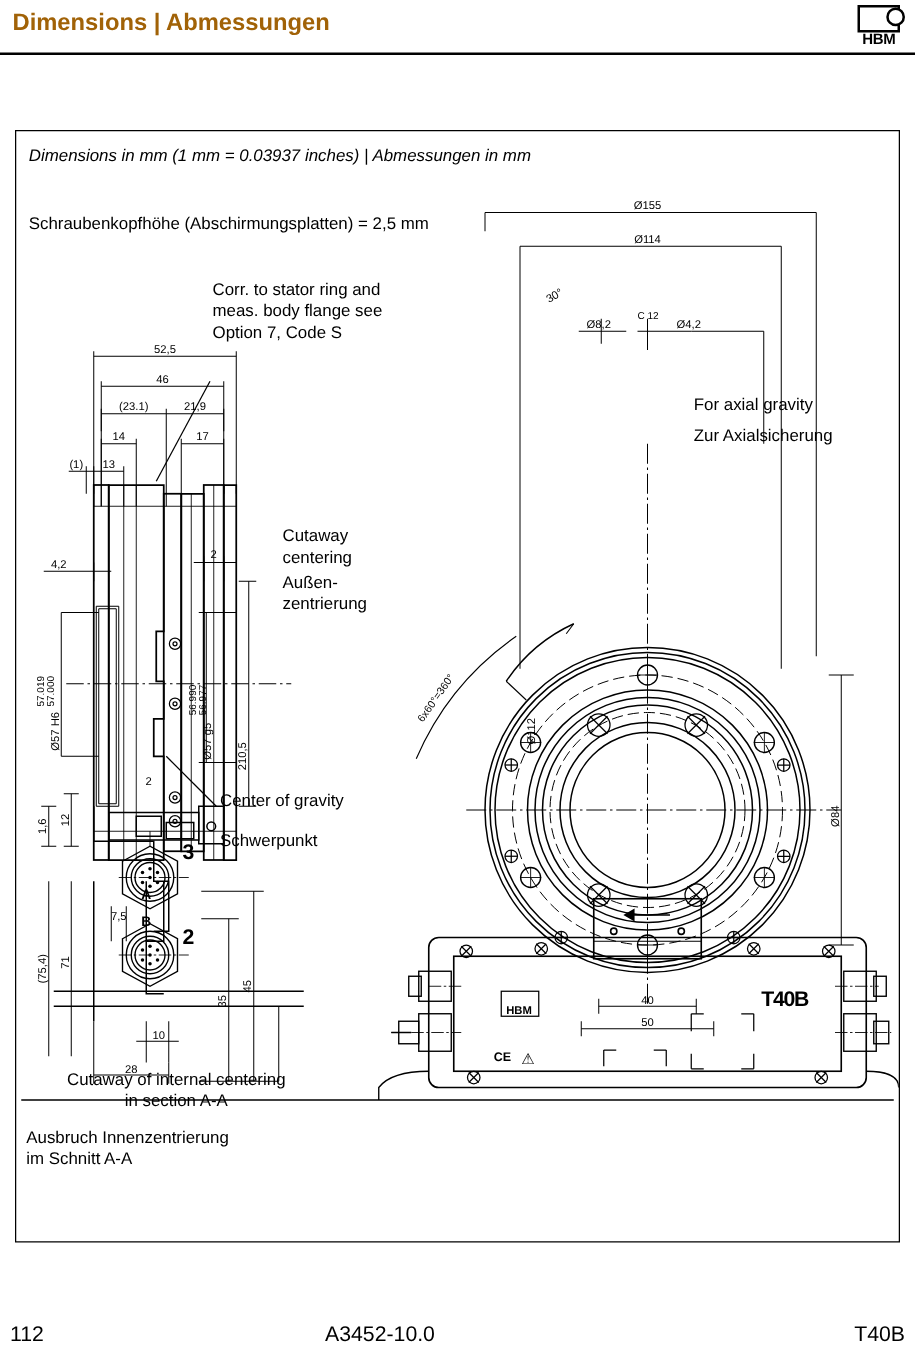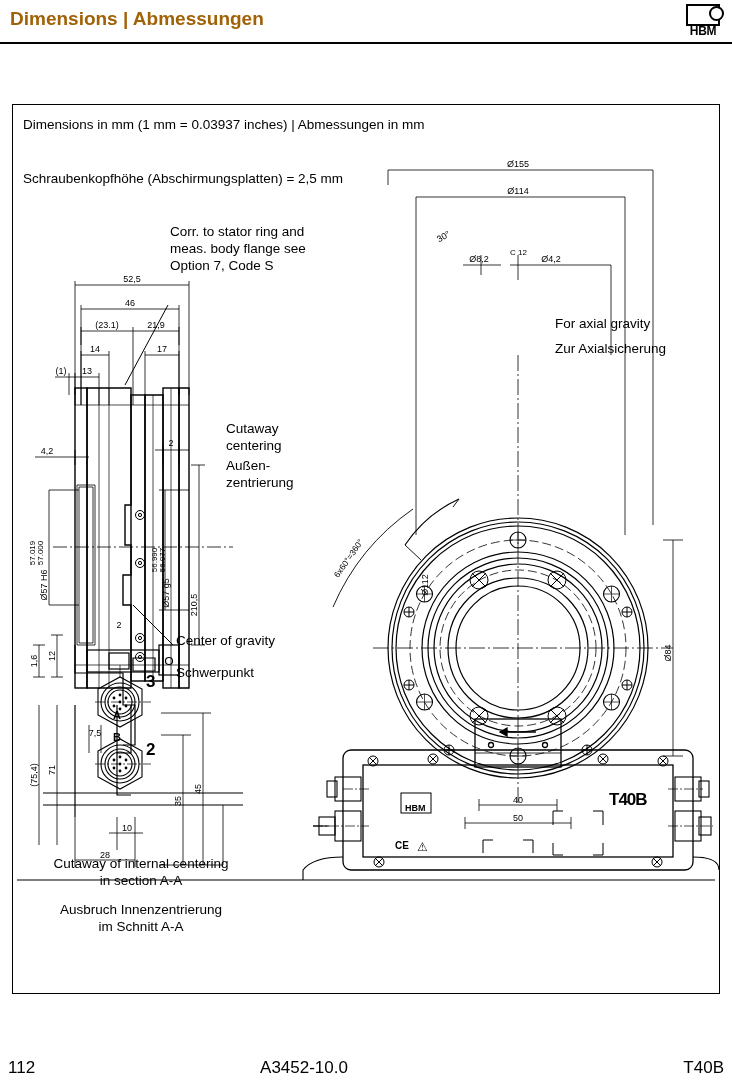--- a/index.html
+++ b/index.html
@@ -78,21 +78,21 @@
     border: 1px solid #000;
     box-sizing: border-box;
   }
 
   .note-line {
     position: absolute;
     font-size: 13.5px;
     line-height: 17px;
     white-space: nowrap;
   }
-  #note-dimensions { left: 10px; top: 11px; }
+  #note-dimensions { left: 10px; top: 11px; font-style: italic; }
   #note-screw { left: 10px; top: 36px; }
   #note-screw-de { left: 10px; top: 53px; margin-top: 12px; }
 
   
   .anno {
     position: absolute;
     font-size: 13.5px;
     line-height: 17px;
     white-space: pre;
   }
@@ -151,21 +151,21 @@
   <div class="anno" style="left:213px; top:315px;">Cutaway
 centering</div>
   <div class="anno" style="left:213px; top:352px;">Außen-
 zentrierung</div>
   <div class="anno" style="left:163px; top:527px;">Center of gravity</div>
   <div class="anno" style="left:163px; top:559px;">Schwerpunkt</div>
   <div class="anno" style="left:542px; top:210px;">For axial gravity</div>
   <div class="anno" style="left:542px; top:235px;">Zur Axialsicherung</div>
   <div class="anno" style="left:8px; top:750px; width:240px; text-align:center;">Cutaway of internal centering
 in section A-A</div>
-  <div class="anno" style="left:8px; top:796px; width:240px; text-align:center;">Ausbruch Innenzentrierung
+  <div class="anno" style="left:8px; top:796px; width:240px; ">Ausbruch Innenzentrierung
 im Schnitt A-A</div>
 
   <svg class="draw-svg" width="706" height="888" viewBox="0 0 706 888">
     <g stroke="#000" fill="none" stroke-width="1" shape-rendering="geometricPrecision">
 
       <g stroke-width="1.4">
         <rect x="62" y="283" width="12" height="300"></rect>
         <path d="M74 283 L118 283 L118 400 L112 400 L112 440 L118 440 L118 470
                  L110 470 L110 500 L118 500 L118 583 L74 583 Z"></path>
         <rect x="118" y="290" width="14" height="286"></rect>

